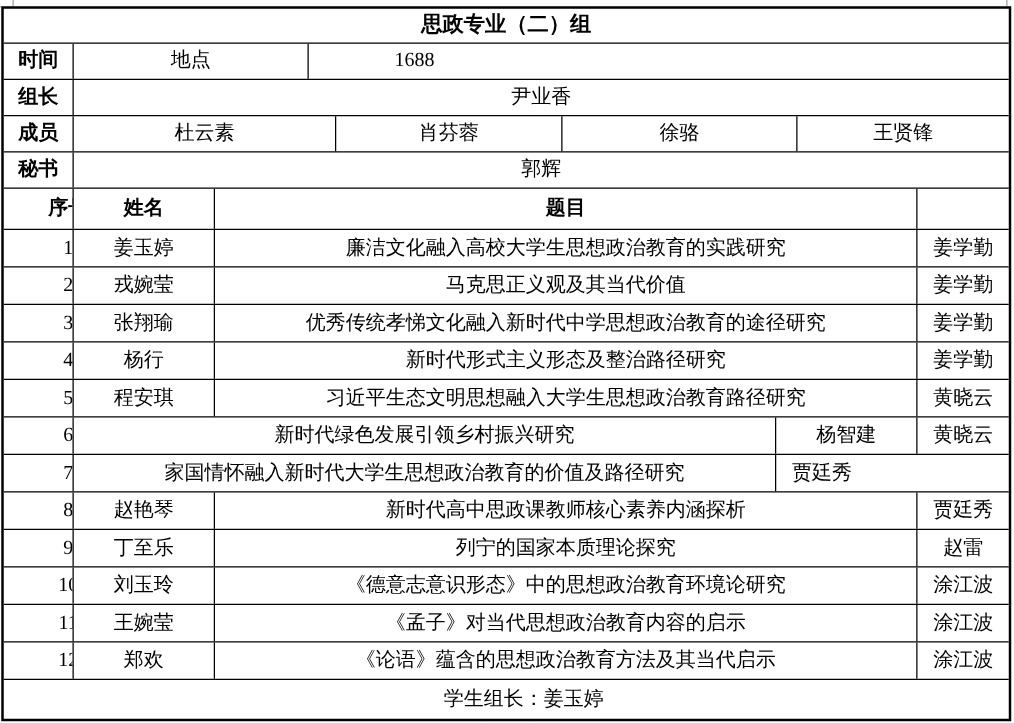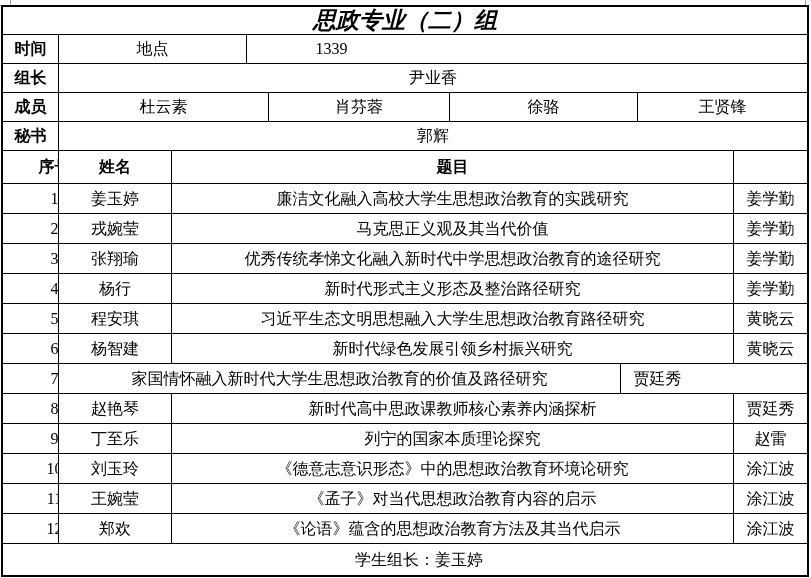--- a/index.html
+++ b/index.html
@@ -78,40 +78,40 @@
   .c-time  { width: 181px; }
   .c-locl  { width: 188px; text-align: right; }
   .c-locv  { width: 169px; }
 
   
   .c-idx   { width: 56px; padding-left: 48px; }
   .c-name  { width: 113px; text-align: center; }
   .c-topic { width: 562px; }
   .c-adv   { width: 73px; }
 
-  .r-title .cell { font-size: 23px; font-style: italic; }
+  .r-title .cell { font-size: 17px; }
 </style>
 </head>
 <body>
 
 <div class="sheet">
   <div class="frag-tl"></div>
   <div class="frag-tr"></div>
   <div class="frag-b"></div>
 
   <div class="tbl">
 
     <div class="row r-title">
       <div class="cell grow bold">思政专业（二）组</div>
     </div>
 
     <div class="row r-info">
       <div class="cell c-label bold">时间</div>
       <div class="cell c-locl">地点</div>
-      <div class="cell c-locv">1339</div>
+      <div class="cell c-locv">1688</div>
     </div>
 
     <div class="row r-info">
       <div class="cell c-label bold">组长</div>
       <div class="cell grow">尹业香</div>
     </div>
 
     <div class="row r-info">
       <div class="cell c-label bold">成员</div>
       <div class="cell c-date">杜云素</div>
@@ -157,22 +157,22 @@
       <div class="cell c-adv">姜学勤</div>
     </div>
     <div class="row r-data">
       <div class="cell c-idx">5</div>
       <div class="cell c-name">程安琪</div>
       <div class="cell c-topic">习近平生态文明思想融入大学生思想政治教育路径研究</div>
       <div class="cell c-adv">黄晓云</div>
     </div>
     <div class="row r-data">
       <div class="cell c-idx">6</div>
+      <div class="cell c-topic">新时代绿色发展引领乡村振兴研究</div>
       <div class="cell c-name">杨智建</div>
-      <div class="cell c-topic">新时代绿色发展引领乡村振兴研究</div>
       <div class="cell c-adv">黄晓云</div>
     </div>
     <div class="row r-data">
       <div class="cell c-idx">7</div>
       <div class="cell c-topic">家国情怀融入新时代大学生思想政治教育的价值及路径研究</div>
       <div class="cell c-adv">贾廷秀</div>
     </div>
     <div class="row r-data">
       <div class="cell c-idx">8</div>
       <div class="cell c-name">赵艳琴</div>

